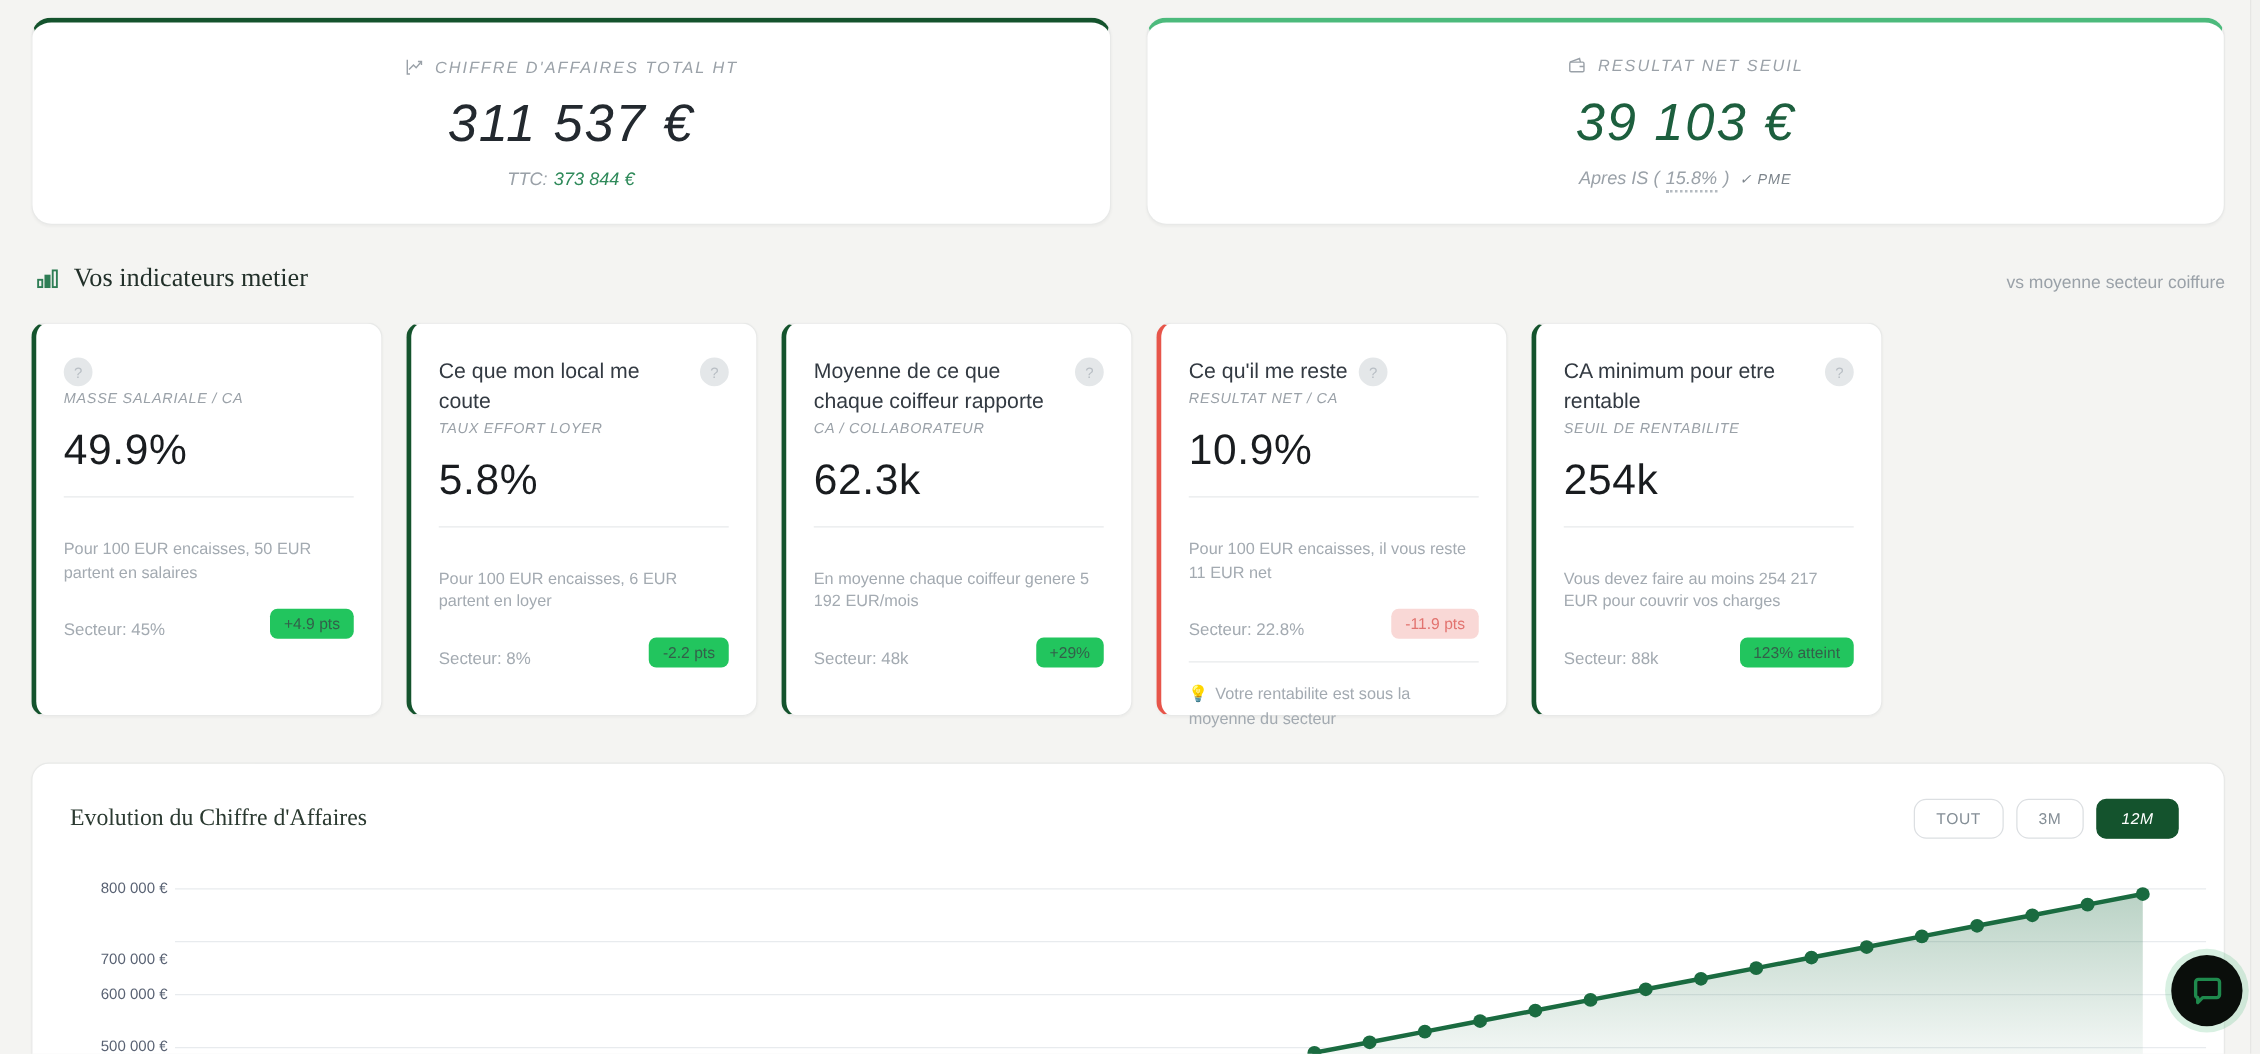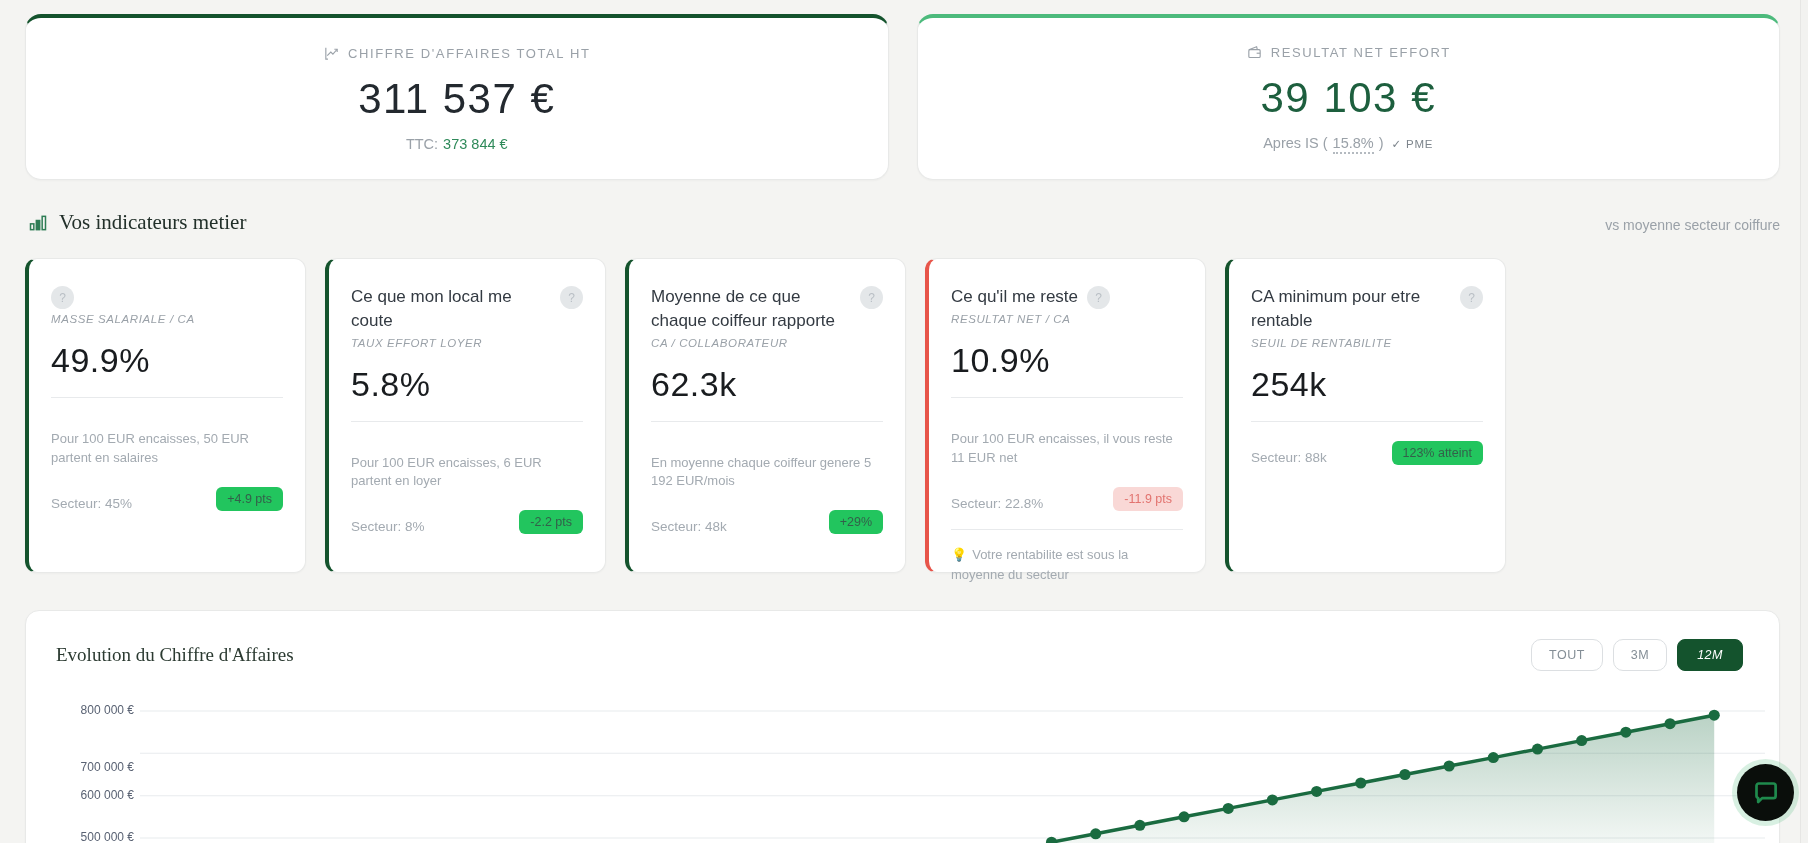--- a/index.html
+++ b/index.html
@@ -6,21 +6,21 @@
   html,body { width:1808px; height:843px; overflow:hidden; }
   body {
     background:#f4f4f2;
     font-family:"Liberation Sans", sans-serif;
     color:#2d343c;
     position:relative;
   }
   .serif { font-family:"Liberation Serif", serif; }
 
   
-  .summary-row { display:flex; gap:28px; padding:14px 28px 0 25px; }
+  .summary-row { display:flex; gap:28px; padding:14px 28px 0 25px;font-style:italic; }
   .summary-card {
     flex:1; background:#fff; border:1px solid #e8e9e8; border-radius:16px;
     height:166px; display:flex; flex-direction:column; align-items:center; justify-content:center;
     gap:13px; box-shadow:0 1px 2px rgba(0,0,0,.03);
   }
   .summary-card.revenue { border-top:4px solid #14532d; }
   .summary-card.net     { border-top:4px solid #4cba7c; }
   .summary-label { display:flex; align-items:center; gap:8px; color:#9aa1a8;
     font-size:13px; letter-spacing:1.6px; }
   .summary-label svg { width:17px; height:17px; stroke:#9aa1a8; fill:none; stroke-width:1.6; }
@@ -117,21 +117,21 @@
     </div>
   </div>
 
   <div class="summary-card net">
     <div class="summary-label">
       <svg viewBox="0 0 24 24">
         <path d="M4 8 l11-4 1 4"></path>
           <rect x="4" y="8" width="16" height="11" rx="1.5"></rect>
           <path d="M15 13 h5"></path>
       </svg>
-      <span>RESULTAT NET EFFORT</span>
+      <span>RESULTAT NET SEUIL</span>
     </div>
     <div class="summary-value">39 103 €</div>
     <div class="summary-sub">
       <span>Apres IS (</span>
         <span class="dotted">15.8%</span>
         <span>)</span>
       <span class="pme"><span>✓</span> <span>PME</span></span>
     </div>
   </div>
 </div>
@@ -212,20 +212,21 @@
   </div>
 
   <div class="kpi-card">
     <div class="kpi-title-row">
       <div class="kpi-title">CA minimum pour etre rentable</div>
       <div class="help-bubble">?</div>
     </div>
     <div class="kpi-subtitle">SEUIL DE RENTABILITE</div>
     <div class="kpi-value">254k</div>
     <hr class="kpi-divider">
+    <div class="kpi-desc">Vous devez faire au moins 254 217 EUR pour couvrir vos charges</div>
     <div class="kpi-sector-row">
       <span class="kpi-sector">Secteur: 88k</span>
       <span class="badge">123% atteint</span>
     </div>
   </div>
 </div>
 
 <div class="chart-card">
   <div class="chart-header">
     <div class="chart-title serif">Evolution du Chiffre d'Affaires</div>

